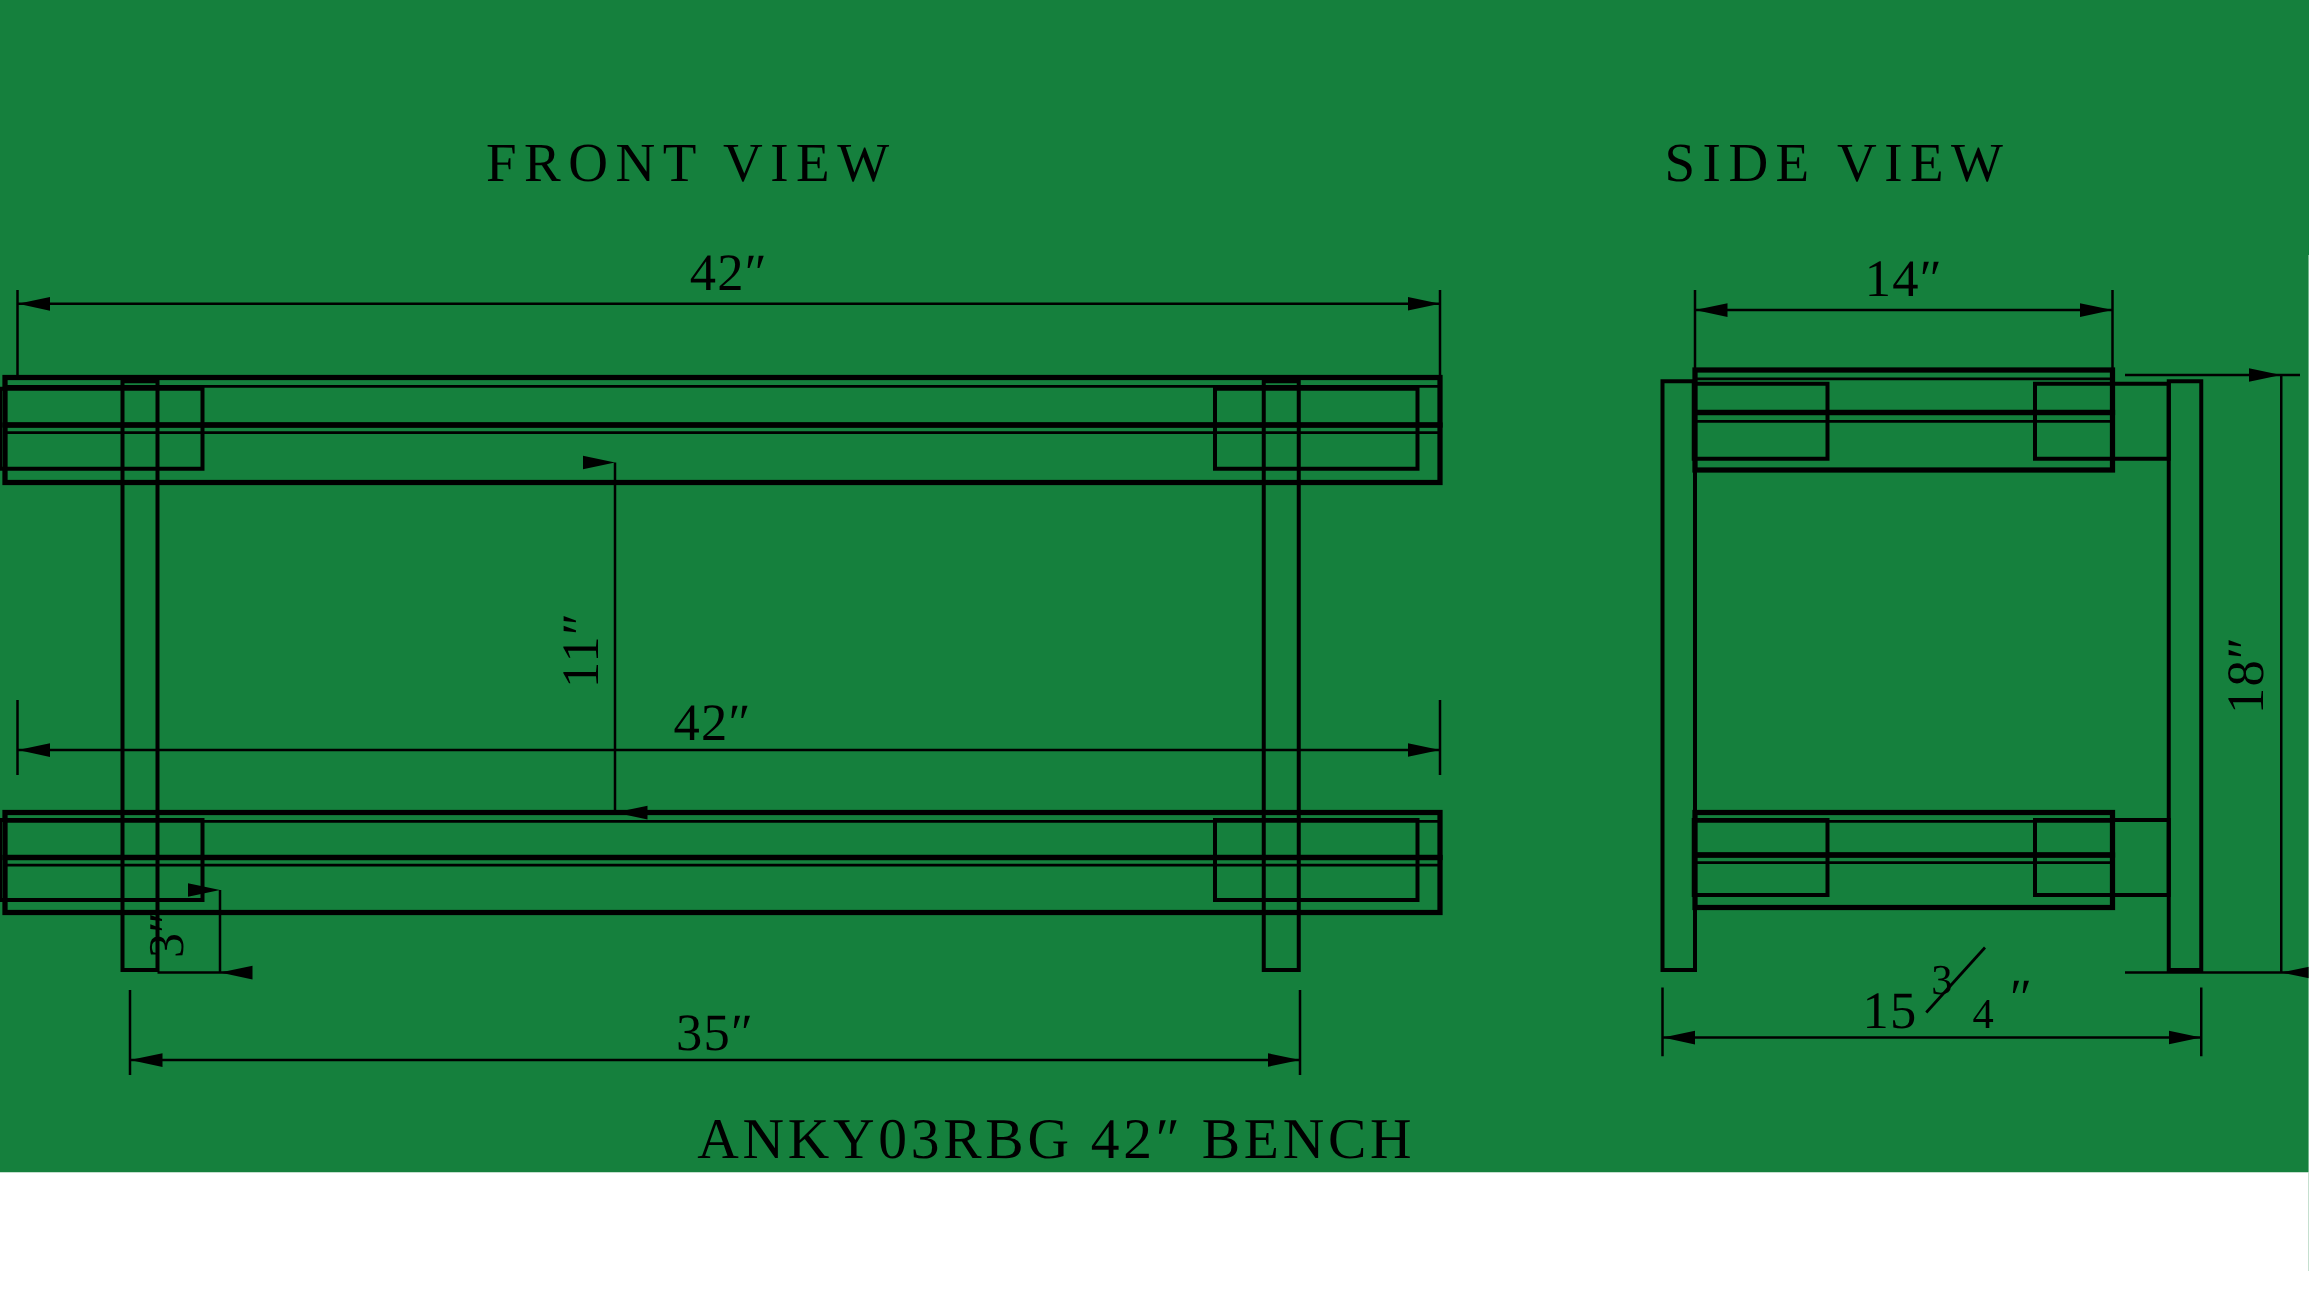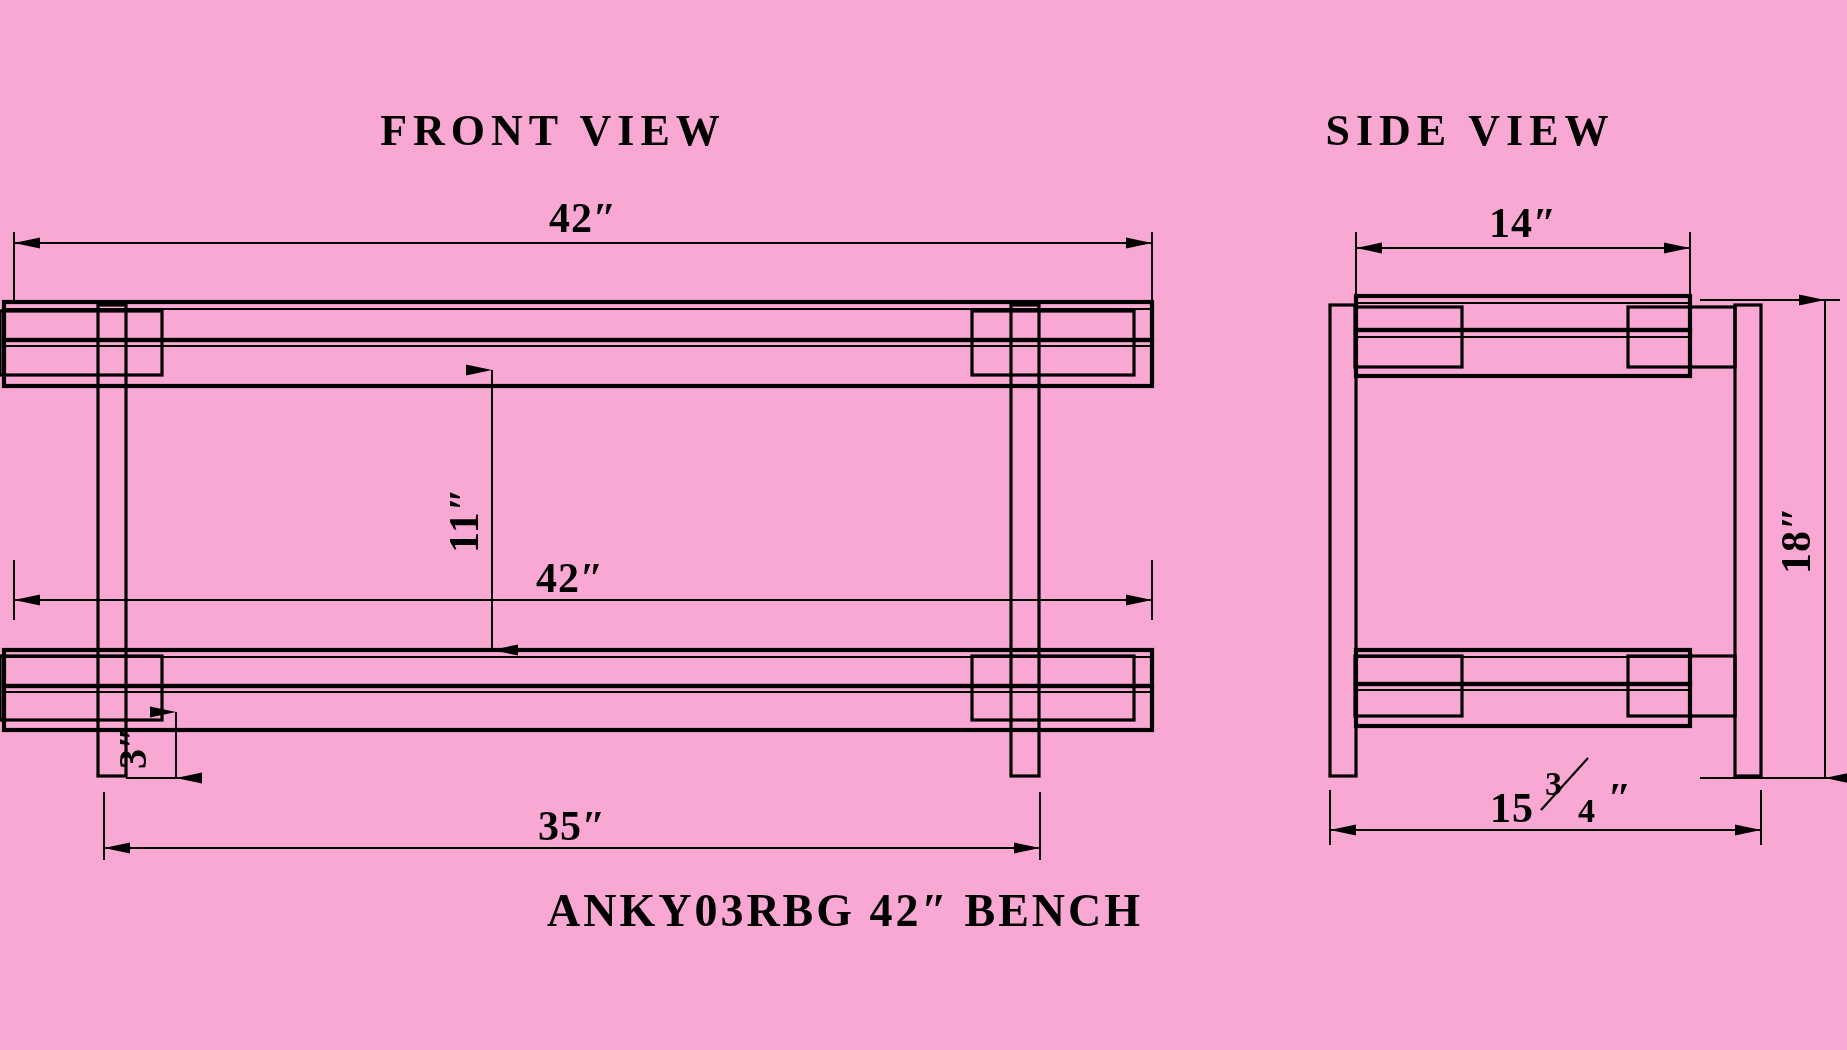--- a/index.html
+++ b/index.html
@@ -7,24 +7,23 @@
     padding: 0;
     background: #ffffff;
   }
   body {
     font-family: "Liberation Serif", "DejaVu Serif", serif;
     color: #000000;
   }
   #sheet {
     position: relative;
     width: 1847px;
-    height: 1050px;
-    background: #f9a8d4;
+    height: 938px;
+    background: #15803d;
     overflow: hidden;
-    font-weight: bold;
   }
   svg.drawing {
     position: absolute;
     left: 0;
     top: 0;
     width: 1847px;
     height: 1050px;
     display: block;
   }
   

